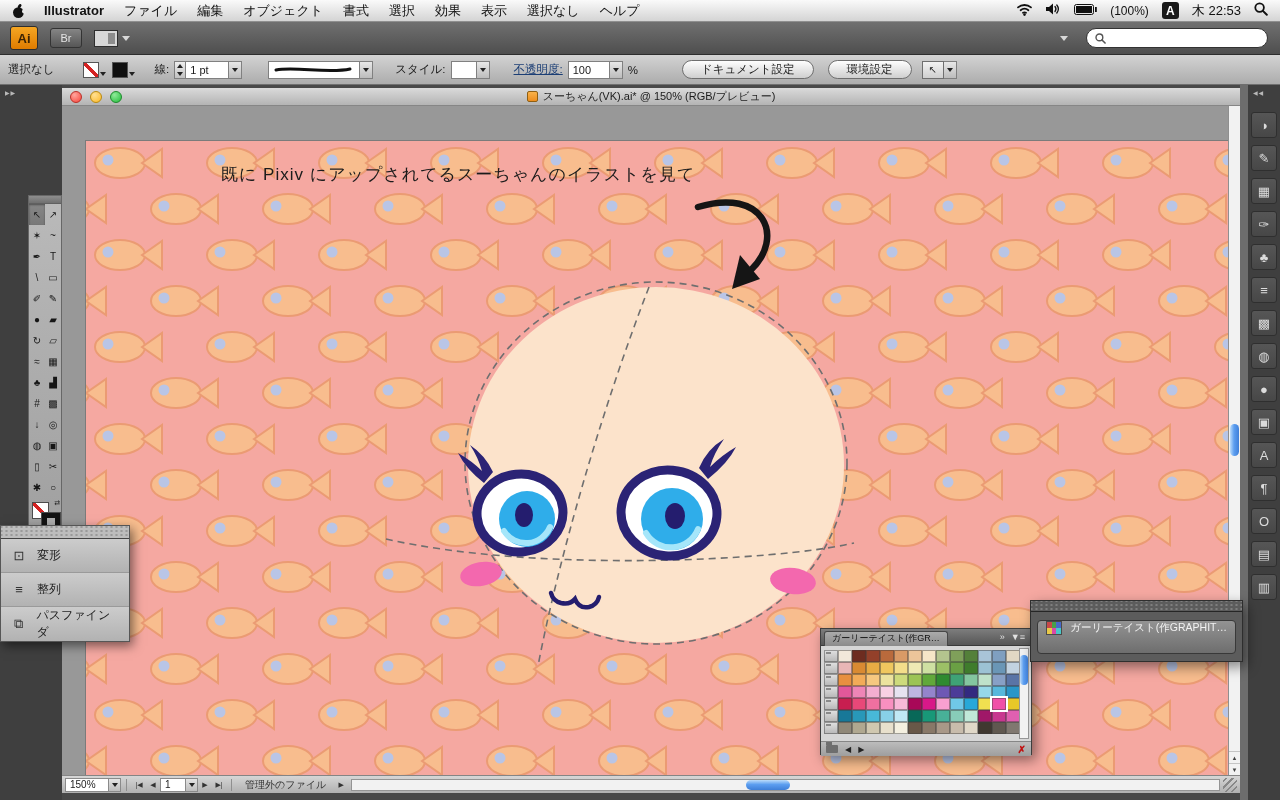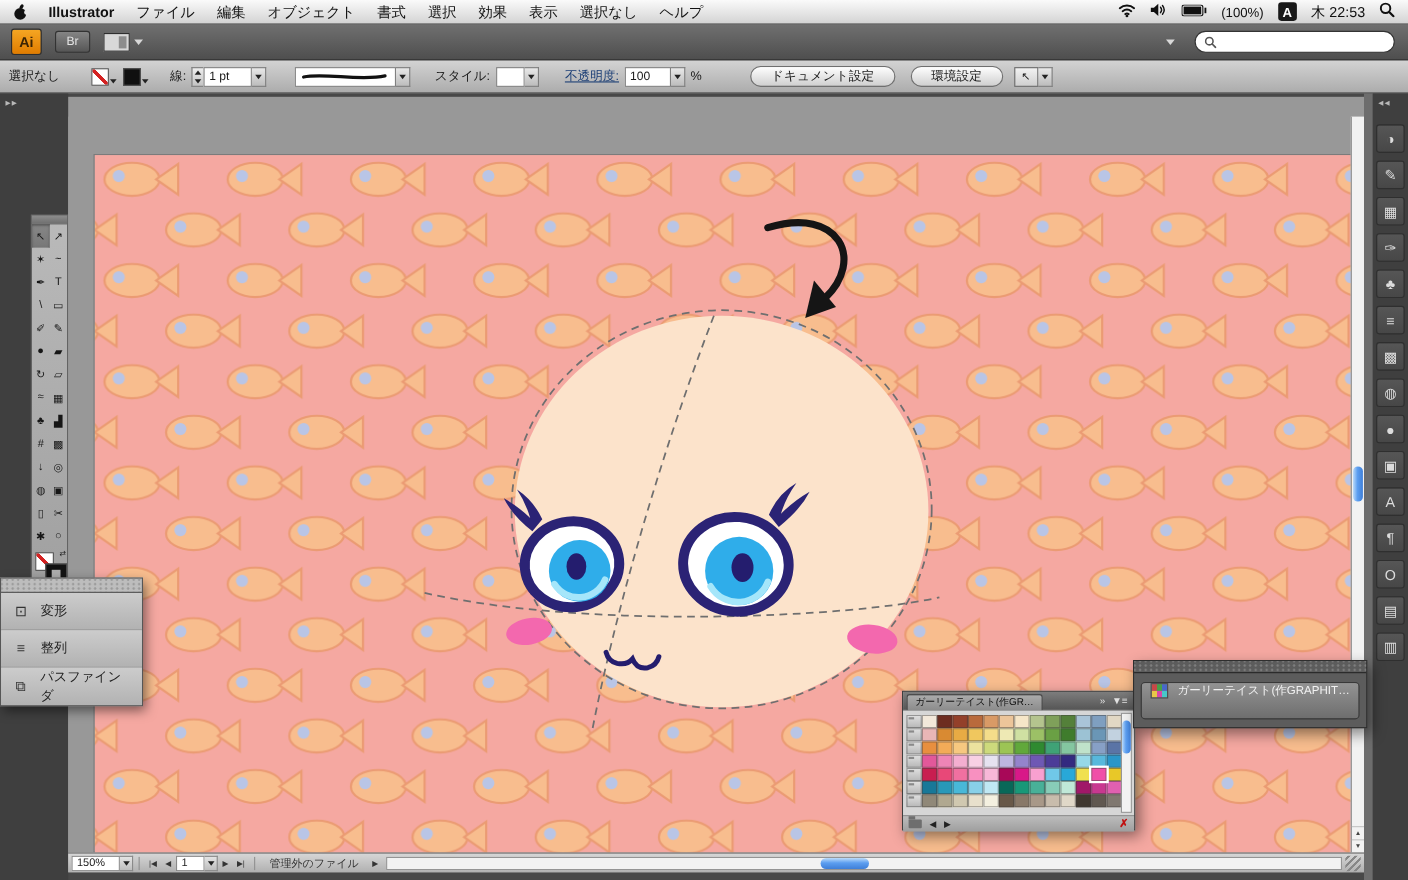--- a/index.html
+++ b/index.html
@@ -372,20 +372,31 @@
       <span class="mode-btn mode-grad"></span>
       <span class="mode-btn mode-none"></span>
     </div>
     <div class="screen-mode">
         <div></div>
       </div>
   </div>
 </div>
 
 <div class="doc-window">
+  <div class="titlebar">
+    <div class="traffic">
+      <span class="light light-red"></span>
+      <span class="light light-yellow"></span>
+      <span class="light light-green"></span>
+    </div>
+    <div class="title">
+      <span class="doc-icon"></span>
+      <span>スーちゃん(VK).ai* @ 150% (RGB/プレビュー)</span>
+    </div>
+  </div>
 
   <div class="canvas">
     <div class="artboard">
       <svg class="art-svg" width="1143" height="635" viewBox="0 0 1143 635">
         <defs>
           <pattern id="fishpat" x="0" y="0" width="112" height="92" patternUnits="userSpaceOnUse">
             <rect width="112" height="92" fill="#f5a8a1"></rect>
             <g fill="#f8bd8e" stroke="#eb9b73" stroke-width="2">
               <ellipse cx="34" cy="22" rx="25" ry="15"></ellipse>
               <path d="M56 22 L76 8 L76 36 Z"></path>
@@ -430,20 +441,21 @@
           <ellipse cx="707" cy="440" rx="23" ry="13" fill="#f368ae" transform="rotate(7 707 440)"></ellipse>
           <path d="M465 452 q 2 8 10 10 q 9 2 14 -4 q 4 10 14 8 q 8 -2 10 -10" fill="none" stroke="#241d6e" stroke-width="4.5" stroke-linecap="round"></path>
         </g>
 
         <g>
           <path d="M612 66 C 678 46 700 96 664 130" fill="none" stroke="#151515" stroke-width="6.5" stroke-linecap="round"></path>
           <polygon points="646,148 674,138 654,114" fill="#151515"></polygon>
         </g>
       </svg>
 
+      <div class="annotation anno1">既に Pixiv にアップされてるスーちゃんのイラストを見て</div>
     </div>
   </div>
 
   <div class="v-scrollbar">
     <div class="v-pill"></div>
     <div class="v-arrows">
       <div class="v-arrow">▲</div>
       <div class="v-arrow">▼</div>
     </div>
   </div>

